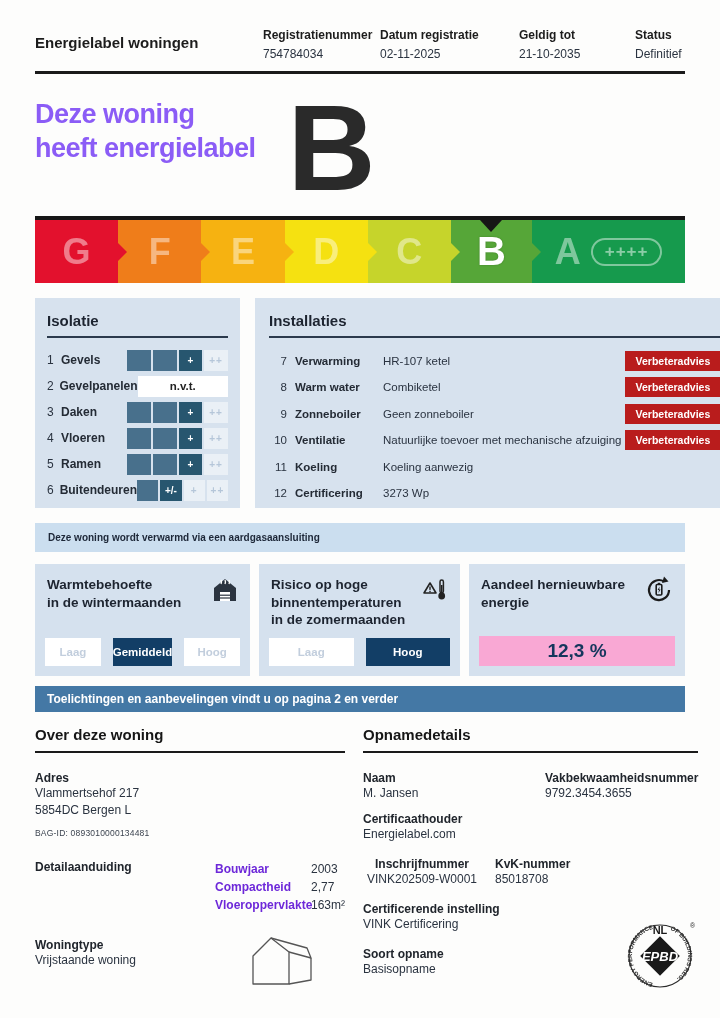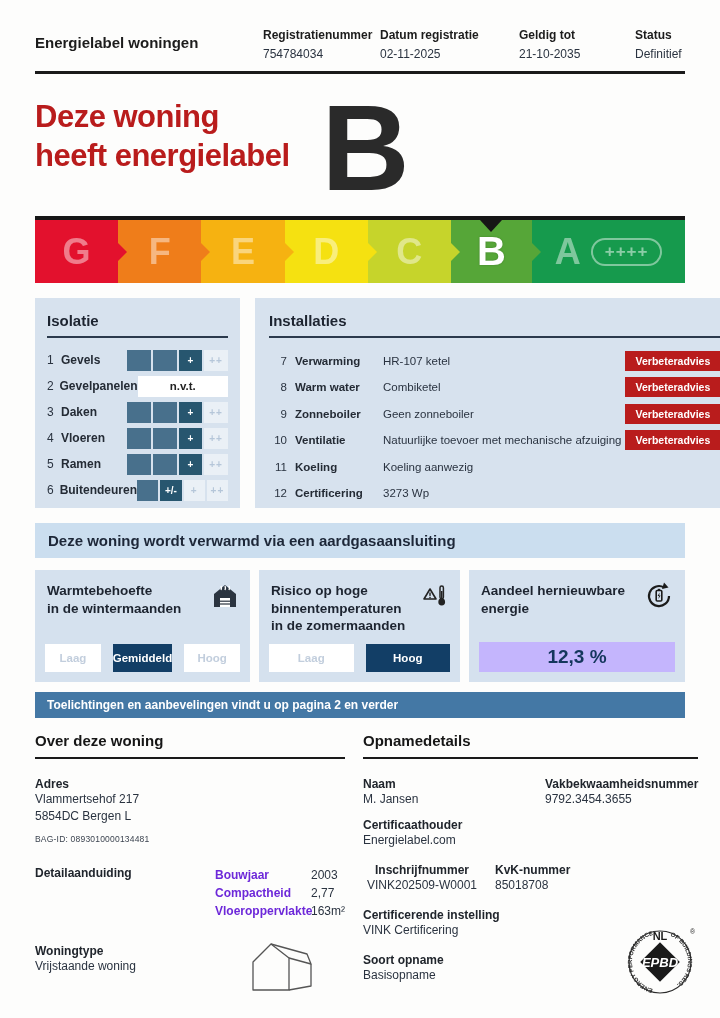--- a/index.html
+++ b/index.html
@@ -11,21 +11,21 @@
   }
   
   .hdr{display:flex;align-items:flex-start;padding-top:26px;}
   .hdr-title{width:228px;font-size:15px;font-weight:bold;color:#1c1c1c;padding-top:8px;}
   .hdr-field{font-size:10.5px;line-height:1.6;}
   .hdr-field .lb{font-weight:bold;color:#1c1c1c;}
   .hdr-field.f1{width:117px;}.hdr-field.f2{width:139px;}.hdr-field.f3{width:116px;}.hdr-field.f4{flex:1;}
   .hdr-rule{height:3px;background:#1a1a1a;margin-top:7px;}
   
   .hero{display:flex;align-items:flex-start;margin-top:24px;height:96px;}
-  .hero-text{font-size:31px;font-weight:bold;line-height:1.23;color:#b91c1c;letter-spacing:-.5px;}
+  .hero-text{font-size:27px;font-weight:bold;line-height:1.23;color:#8b5cf6;letter-spacing:-.5px;}
   .hero-label{font-size:122px;font-weight:bold;line-height:.8;color:#2a2a2a;margin-left:32px;margin-top:2px;}
   
   .scale{position:relative;margin-top:22px;}
   .scale-topline{height:4px;background:#161616;}
   .scale-pointer{position:absolute;top:4px;left:70.2%;transform:translateX(-50%);
     width:0;height:0;border-left:11px solid transparent;border-right:11px solid transparent;
     border-top:12px solid #161616;z-index:20;}
   .scale-bar{display:flex;height:63px;}
   .seg{position:relative;background:var(--c);display:flex;align-items:center;justify-content:center;}
   .seg:nth-child(1){z-index:7}.seg:nth-child(2){z-index:6}.seg:nth-child(3){z-index:5}
@@ -57,32 +57,32 @@
   .cell.light{background:#eaf0f6;color:#b5c6d9;letter-spacing:1px;}
   .nvt{width:101px;height:21px;background:#ffffff;display:flex;align-items:center;justify-content:center;
     font-size:11.5px;font-weight:bold;color:#222;}
   .ins-row{display:flex;align-items:center;height:26.5px;font-size:11.5px;}
   .ins-num{width:18px;text-align:right;margin-right:8px;color:#2a3340;}
   .ins-label{width:88px;font-weight:bold;color:#242b35;}
   .ins-value{flex:1;color:#2a3340;padding-right:4px;white-space:nowrap;overflow:hidden;}
   .advice-btn{background:#b91c1c;color:#fff;font-size:10.5px;font-weight:bold;border:none;
     padding:4px 9px;width:95px;text-align:center;box-sizing:border-box;cursor:pointer;}
   
-  .gas-banner{margin-top:15px;background:#cbdeef;padding:9px 13px;font-size:15px;font-weight:bold;color:#1d2738;}
+  .gas-banner{margin-top:15px;background:#cbdeef;padding:9px 13px;font-size:10px;font-weight:bold;color:#1d2738;}
   
   .boxes{display:flex;gap:9px;margin-top:12px;}
   .ibox{background:#d5e1ee;height:112px;box-sizing:border-box;padding:12px 12px;position:relative;}
   .ibox.b1{width:215px;}.ibox.b2{width:201px;}.ibox.b3{flex:1;}
   .ibox-title{font-size:13.5px;font-weight:bold;line-height:1.3;color:#1d2430;padding-right:34px;}
   .ibox-icon{position:absolute;top:11px;right:11px;}
   .toggle{position:absolute;left:10px;right:10px;bottom:10px;display:flex;gap:12px;}
   .tg{flex:1;height:28px;display:flex;align-items:center;justify-content:center;
     font-size:11.5px;font-weight:bold;background:#fff;color:#c2cedd;}
   .tg.sel{background:#123e66;color:#ffffff;}
-  .value-strip{position:absolute;left:10px;right:10px;bottom:10px;height:30px;background:#c4b5fd;
+  .value-strip{position:absolute;left:10px;right:10px;bottom:10px;height:30px;background:#f9a8d4;
     display:flex;align-items:center;justify-content:center;font-size:19px;font-weight:bold;color:#14365c;}
   
   .note-banner{margin-top:10px;background:#4478a5;color:#fff;font-size:12px;font-weight:bold;
     padding:6px 12px;}
   
   .bottom{display:flex;margin-top:14px;gap:18px;}
   .bcol{position:relative;}
   .bcol.left{width:310px;}
   .bcol.right{flex:1;}
   .bcol-title{font-size:15px;font-weight:bold;color:#161616;border-bottom:2px solid #1a1a1a;

